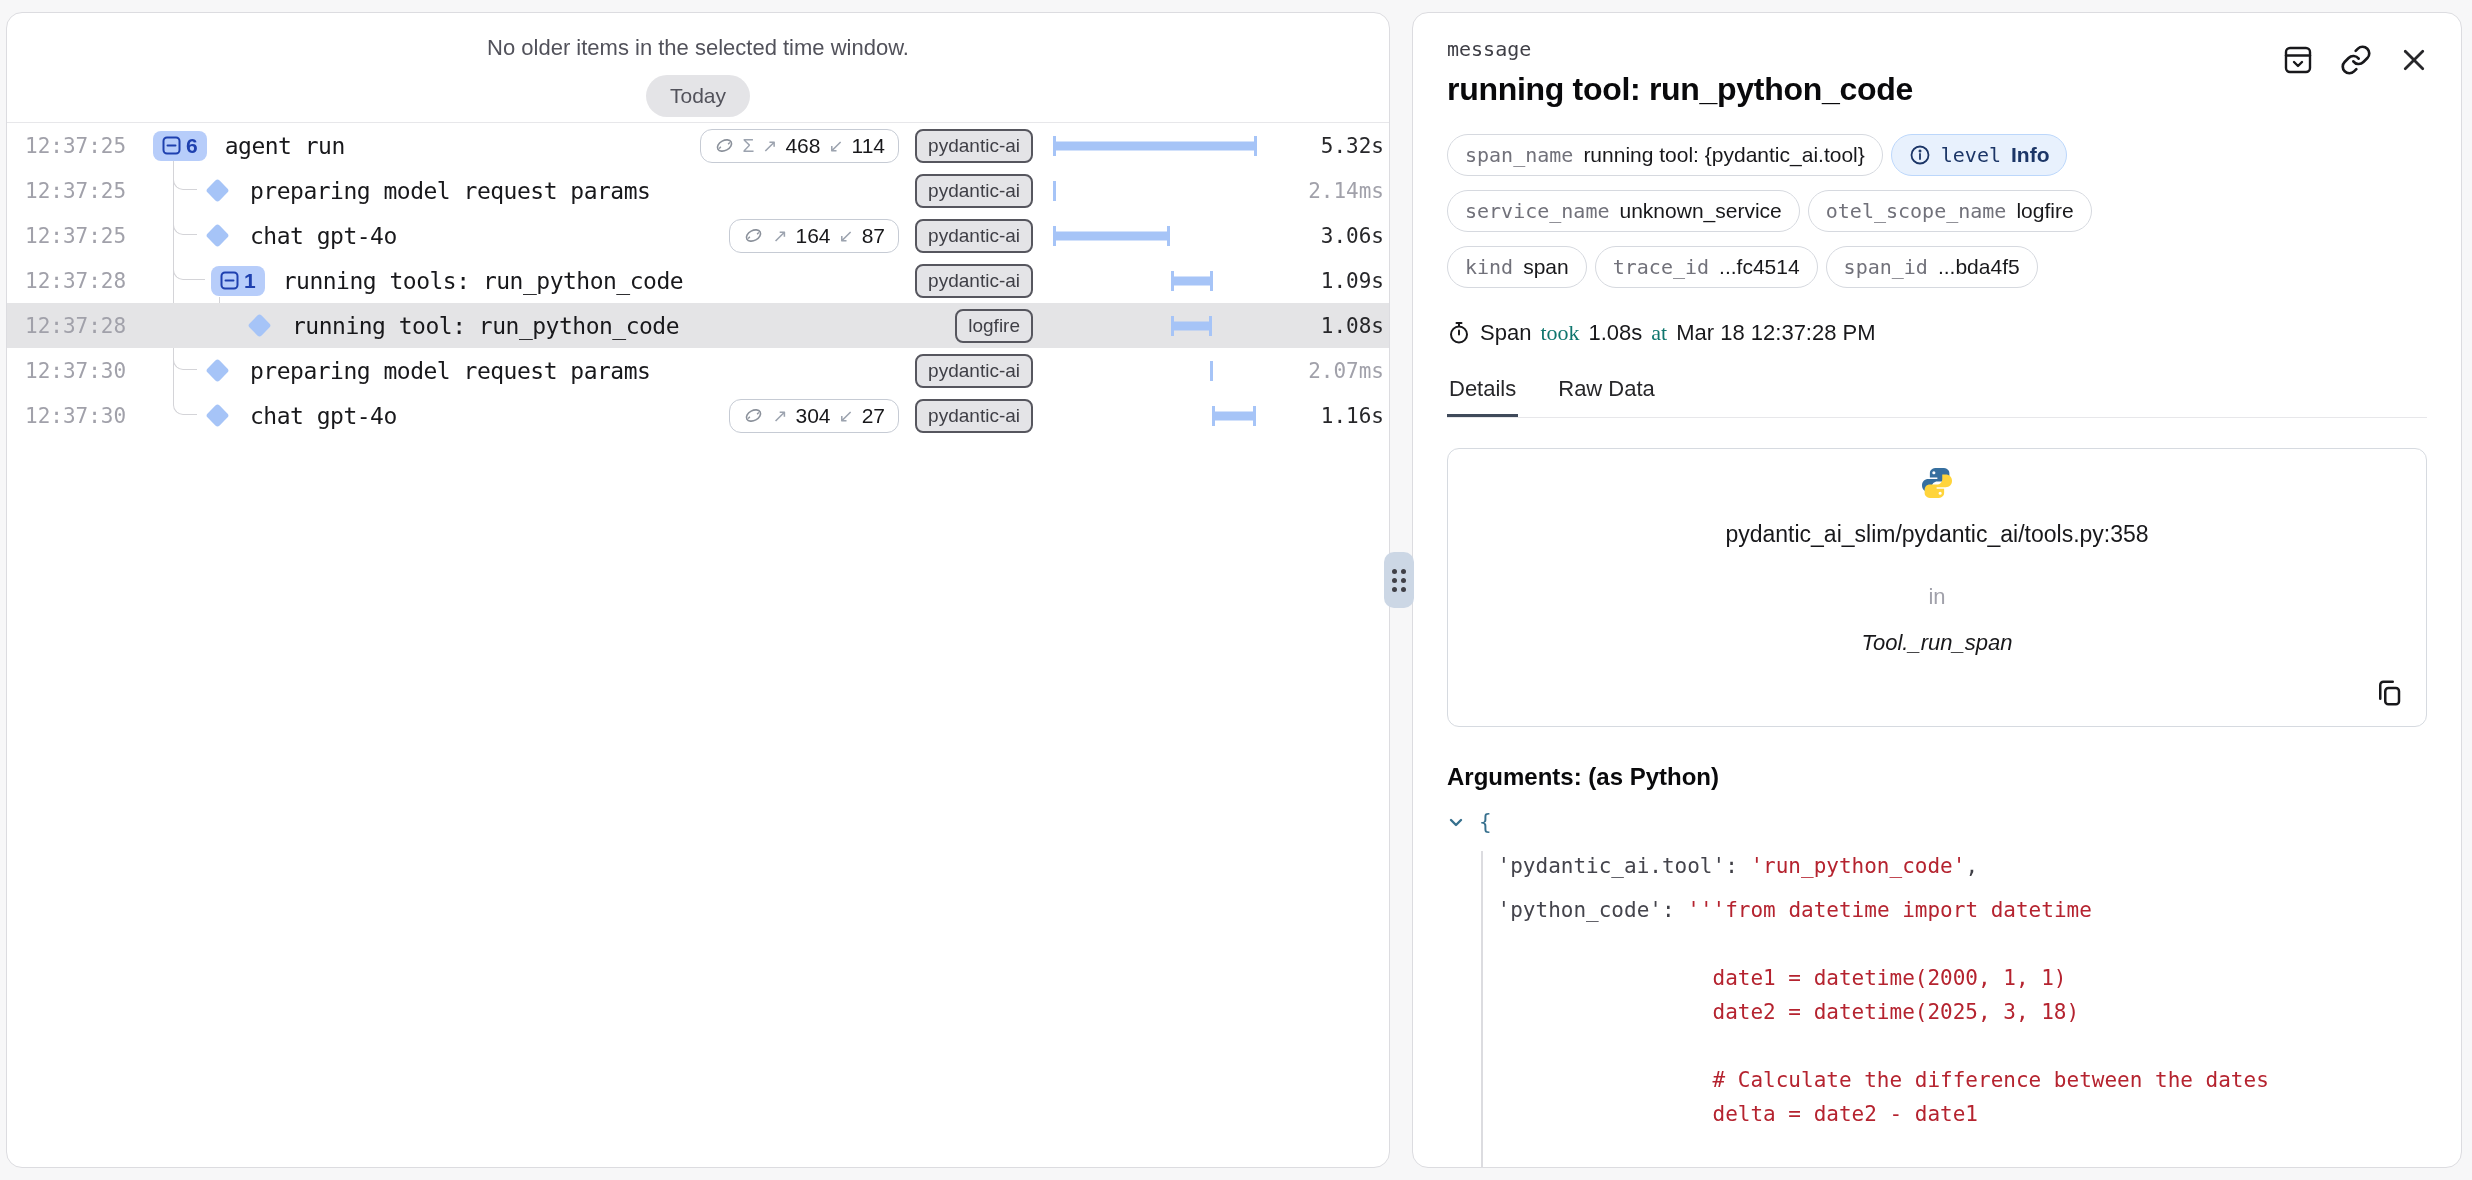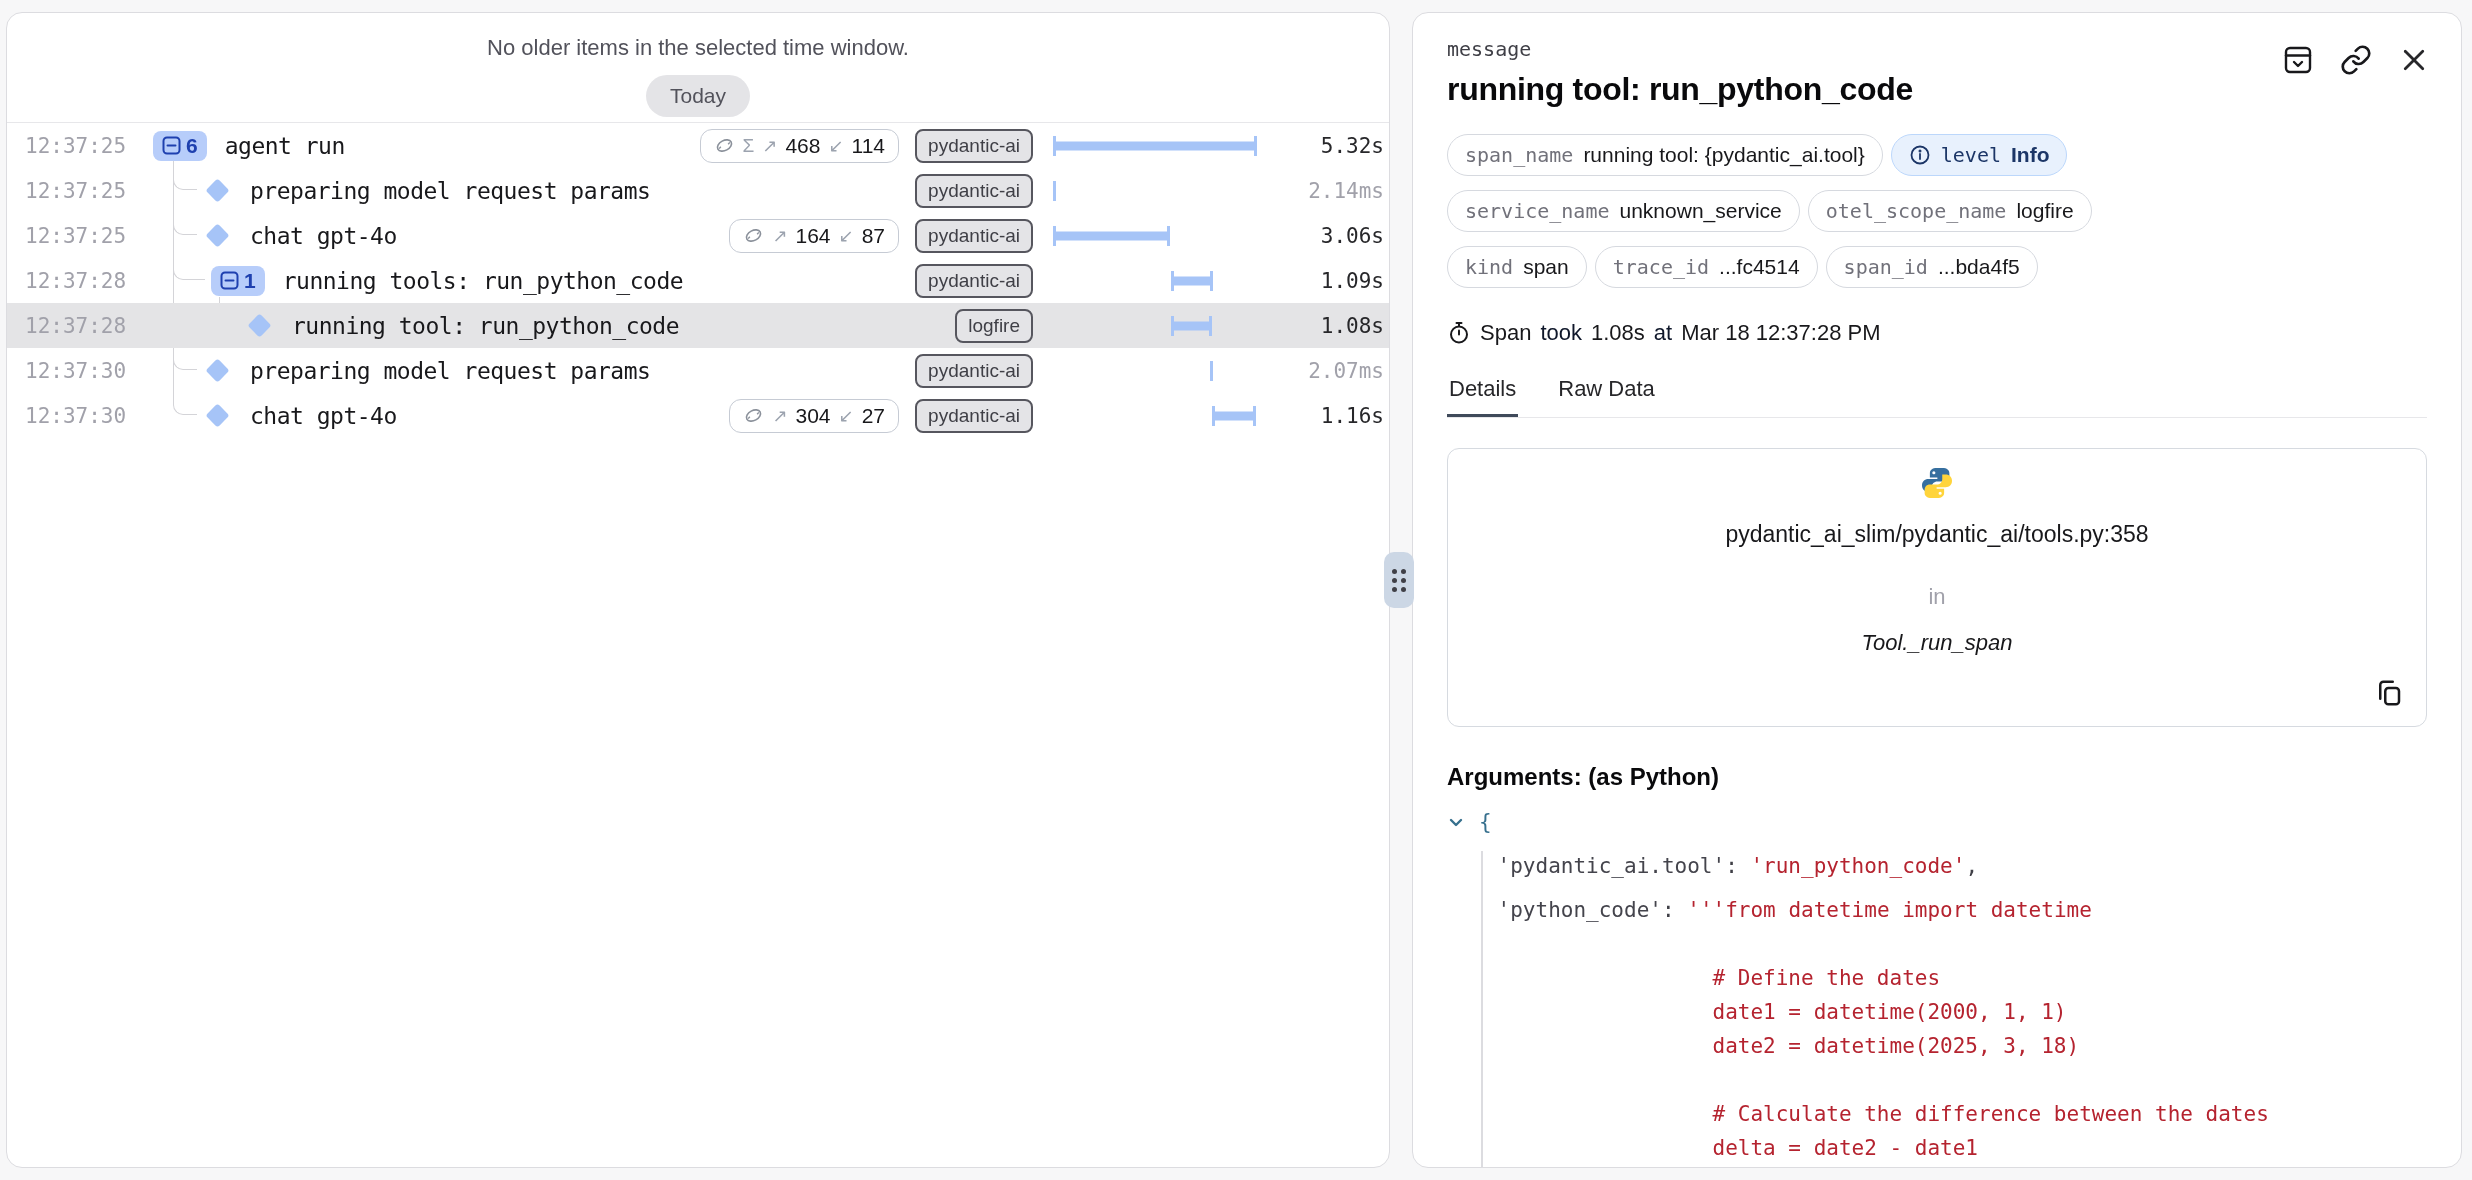--- a/index.html
+++ b/index.html
@@ -58,21 +58,21 @@
   .pill-rows { margin-top:26px; display:flex; flex-direction:column; gap:14px; }
   .pill-row { display:flex; gap:8px; }
   .pill { display:inline-flex; align-items:center; gap:10px; border:1.5px solid #d6d9df; border-radius:999px; padding:8px 17px; background:#fff; }
   .pill .pk { font-family:"DejaVu Sans Mono",monospace; font-size:20px; color:#71717a; }
   .pill .pv { font-size:21px; color:#18181b; font-weight:500; }
   .pill.level { background:#e8f1fd; border-color:#bcd7fb; }
   .pill.level .pk, .pill.level .pv { color:#1c3667; }
   .pill.level .pv { font-weight:bold; }
 
   .timing { margin-top:32px; display:flex; align-items:center; gap:9px; font-size:22px; }
-  .timing .dk { color:#18181b; } .timing .lt { color:#0f172a; }
+  .timing .dk { color:#18181b; } .timing .lt { color:#0f766e;font-family:Liberation Serif, serif; }
 
   .tabs { margin-top:30px; border-bottom:1.5px solid #e7e7ea; display:flex; gap:38px; }
   .tab { font-size:22px; color:#27272a; padding:0 2px 12px; cursor:pointer; border-bottom:3px solid transparent; }
   .tab.active { border-bottom-color:#3f4a5a; }
 
   .source-box { margin-top:30px; border:1.5px solid #d6dae0; border-radius:12px; padding:16px 20px; display:flex; align-items:center; gap:20px;flex-direction:column; }
   .src-path { font-size:23px; color:#18181b; }
   .src-in { font-size:22px; color:#a1a1aa;margin-top:16px; }
   .src-fn { font-size:22px; color:#18181b; font-style:italic; }
   .copy-btn { margin-left:auto; background:none; border:none; cursor:pointer; width:34px; height:34px; display:flex; align-items:center; justify-content:center; }
@@ -404,21 +404,20 @@
           <svg width="18" height="18" viewBox="0 0 18 18" fill="none" stroke="#37708e" stroke-width="2.4" stroke-linecap="round" stroke-linejoin="round">
               <polyline points="4,7 9,12 14,7"></polyline>
             </svg>
         </span>
         <span class="brace">{</span>
       </div>
       <div>
           <div class="cl entry"><span class="key">'pydantic_ai.tool'</span><span class="pun">: </span><span class="str">'run_python_code'</span><span class="pun">,</span></div>
           <div class="cl entry"><span class="key">'python_code'</span><span class="pun">: </span><span class="str">'''from datetime import datetime</span></div>
           <div class="cl blank"></div>
-          <div class="cl cont"><span class="str"># Define the dates</span></div>
           <div class="cl cont"><span class="str">date1 = datetime(2000, 1, 1)</span></div>
           <div class="cl cont"><span class="str">date2 = datetime(2025, 3, 18)</span></div>
           <div class="cl blank"></div>
           <div class="cl cont"><span class="str"># Calculate the difference between the dates</span></div>
           <div class="cl cont"><span class="str">delta = date2 - date1</span></div>
           <div class="cl blank"></div>
           <div class="cl cont"><span class="str"># Get the number of days</span></div>
           <div class="cl cont"><span class="str">delta.days'''</span><span class="tcomma">,</span></div>
         </div>
       <div class="close-line brace">}</div>

